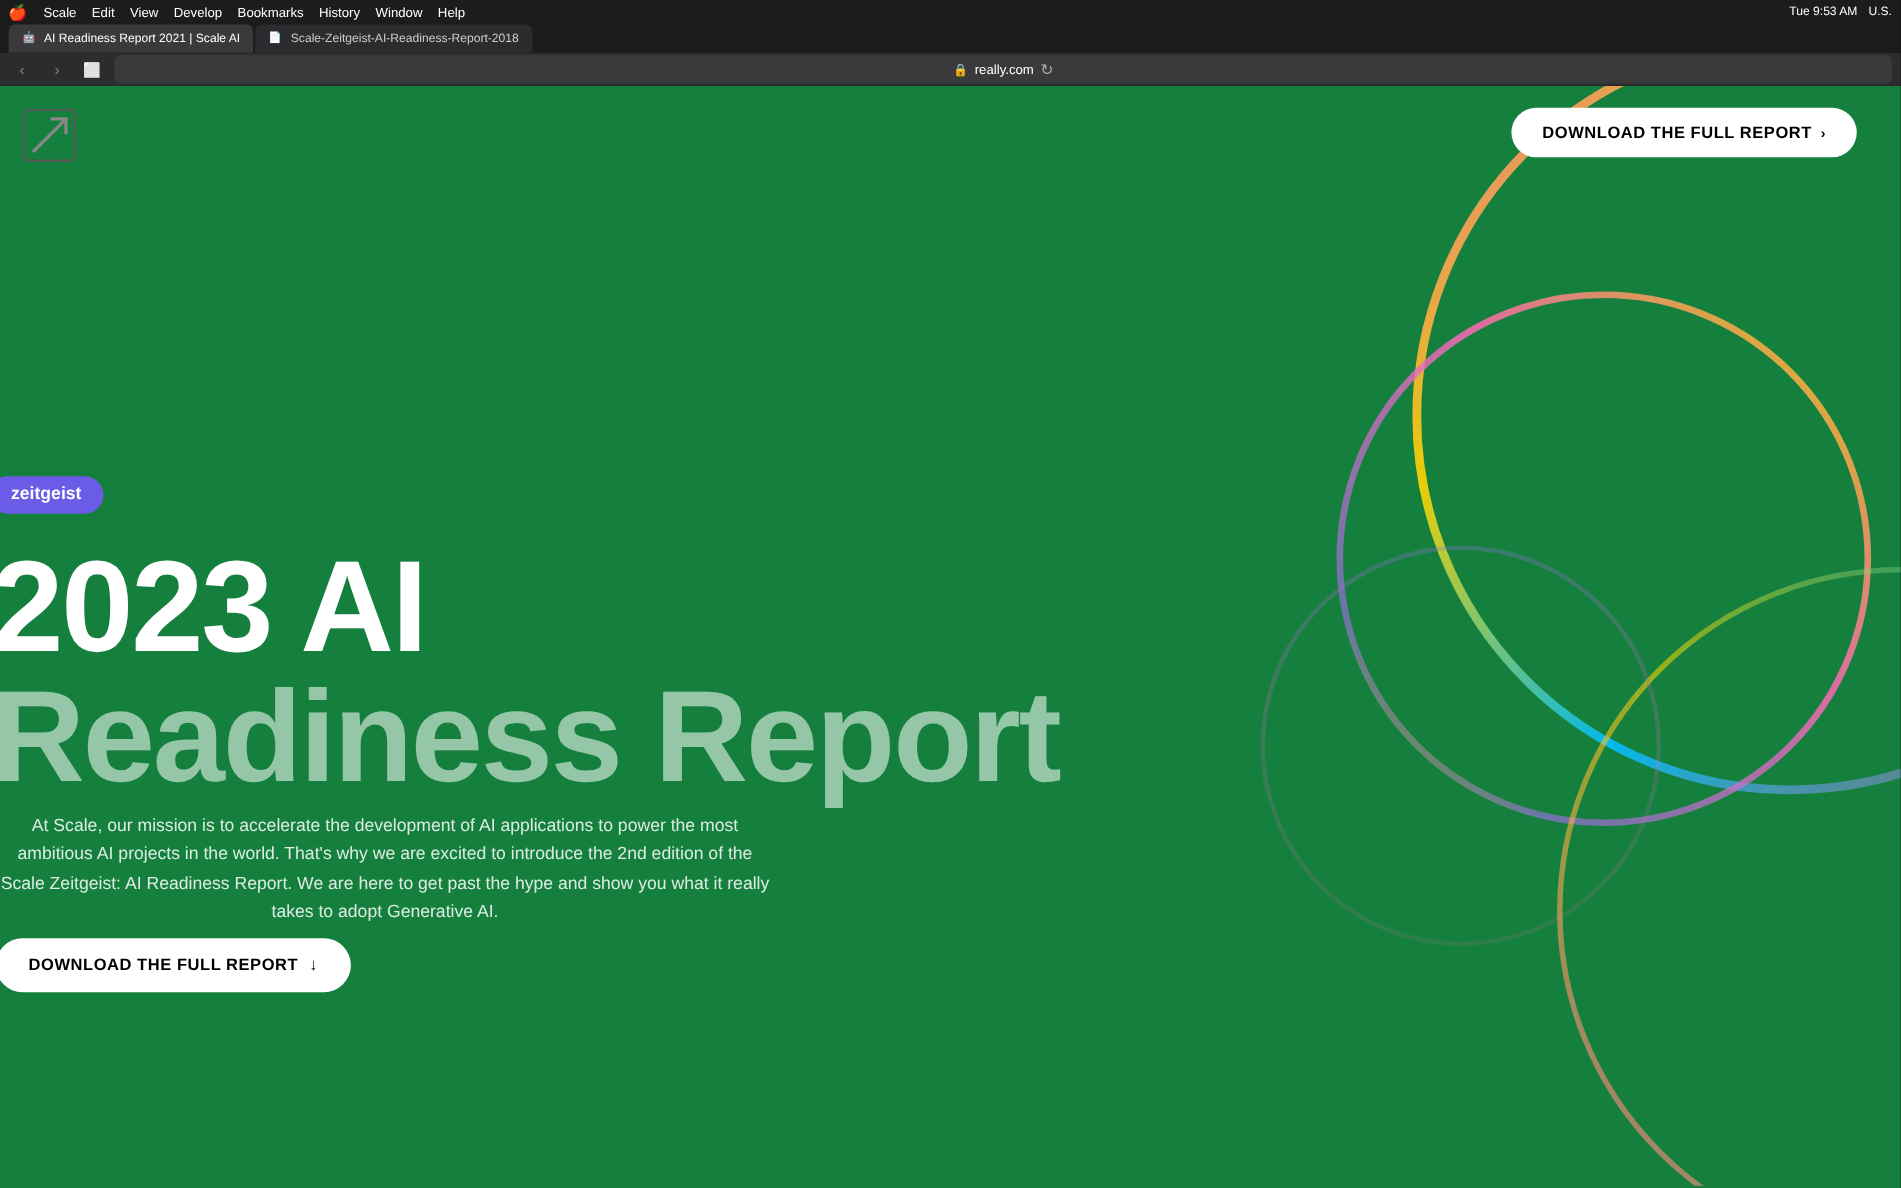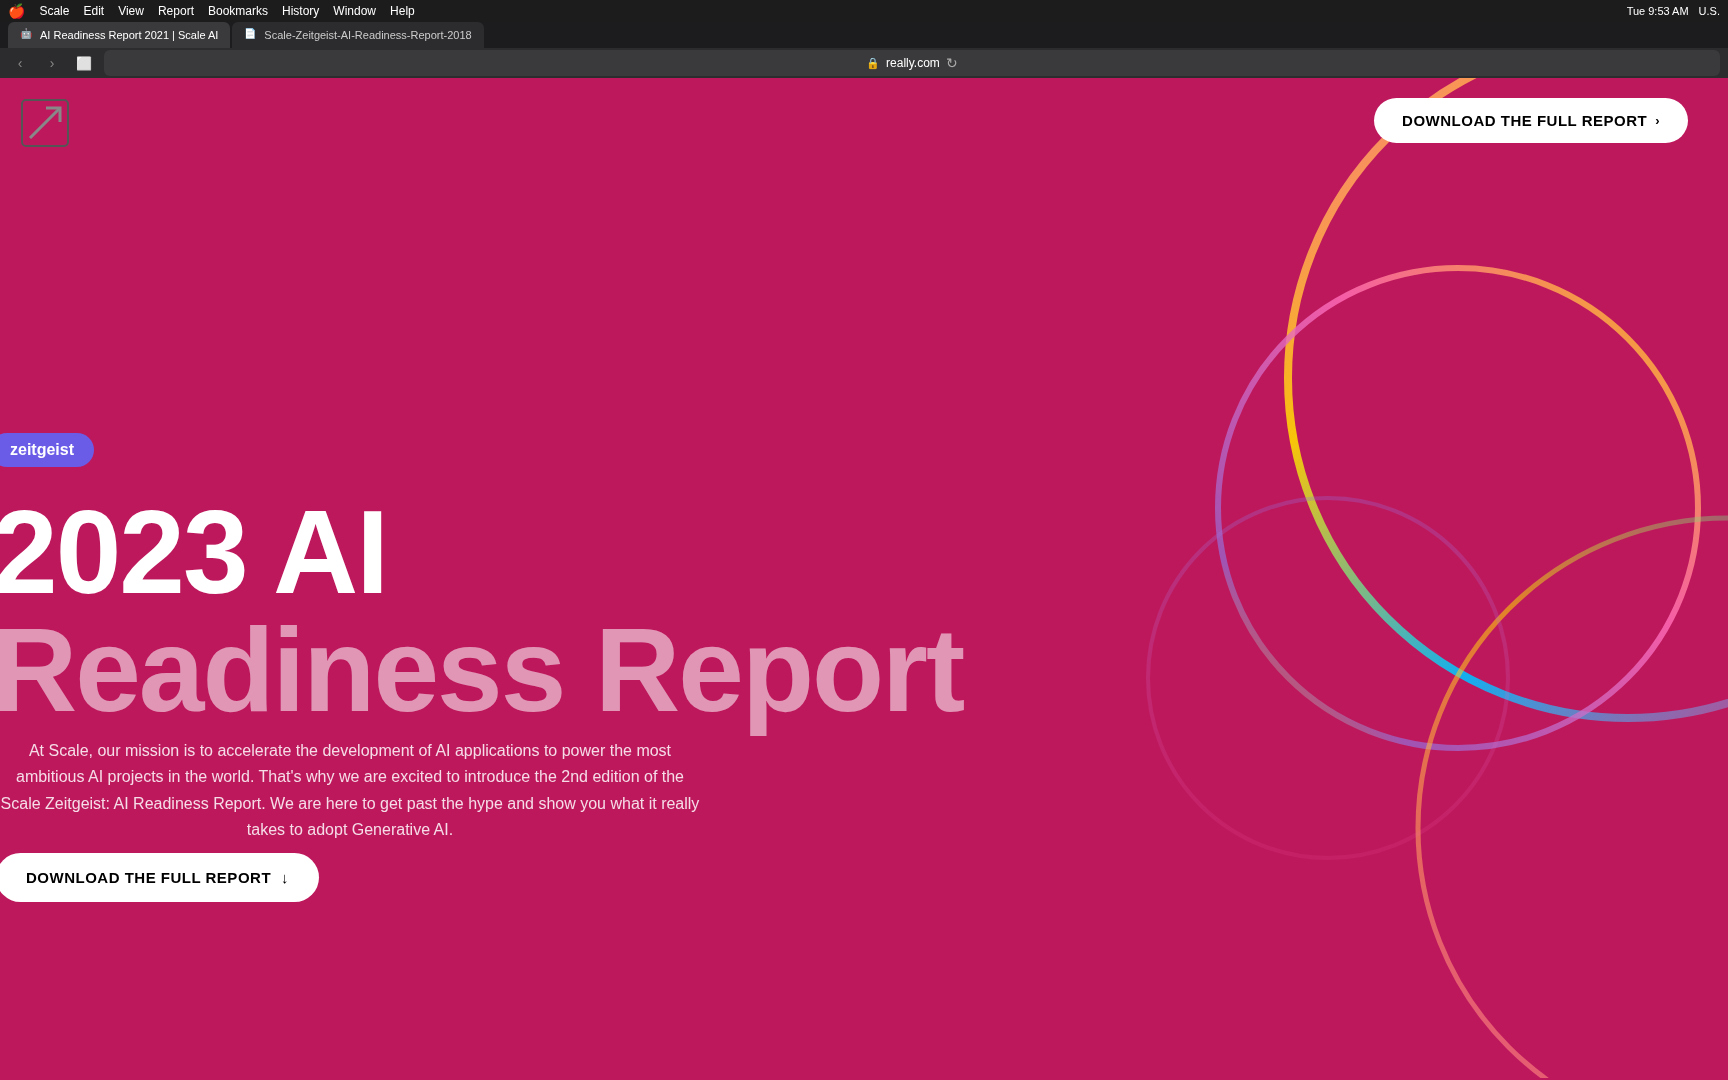--- a/index.html
+++ b/index.html
@@ -140,21 +140,21 @@
       align-items: center;
       justify-content: center;
       color: #aaa;
       font-size: 13px;
     }
 
     
     .site-content {
       position: absolute;
       top: 78px; left: 0; right: 0; bottom: 0;
-      background: #be185d;
+      background: #15803d;
       overflow: hidden;
     }
 
     
     .scale-logo {
       position: absolute;
       top: 20px;
       left: 20px;
       width: 50px;
       height: 50px;
@@ -275,21 +275,21 @@
   </style>
 </head>
 <body>
 
 <div class="menu-bar">
   <div class="menu-bar-left">
     <span class="menu-item apple">🍎</span>
     <span class="menu-item">Scale</span>
     <span class="menu-item">Edit</span>
     <span class="menu-item">View</span>
-    <span class="menu-item">Report</span>
+    <span class="menu-item">Develop</span>
     <span class="menu-item">Bookmarks</span>
     <span class="menu-item">History</span>
     <span class="menu-item">Window</span>
     <span class="menu-item">Help</span>
   </div>
   <div class="menu-bar-right">
     <span class="status-item">Tue 9:53 AM</span>
     <span class="status-item">U.S.</span>
   </div>
 </div>

